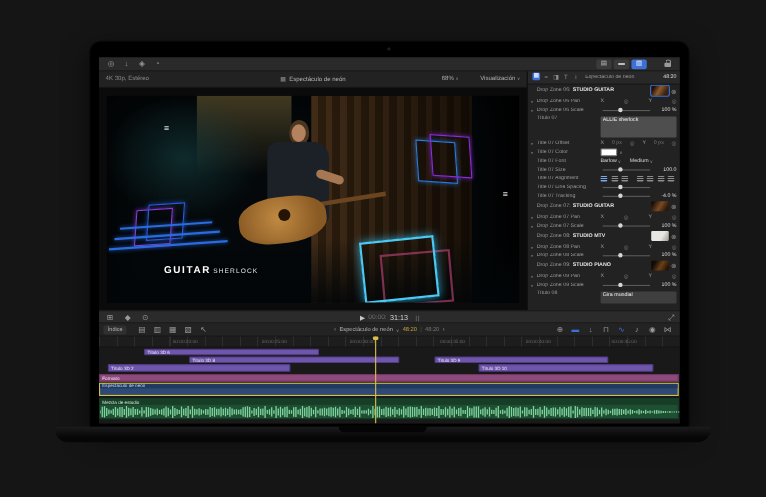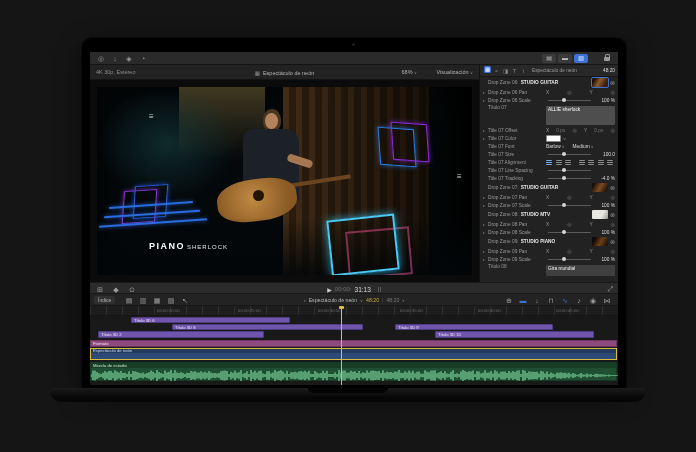--- a/index.html
+++ b/index.html
@@ -183,21 +183,21 @@
         <div class="neon sq-blue-r"></div>
         <div class="neon sq-purple-r"></div>
         <div class="neon sq-pink-c"></div>
         <div class="neon sq-cyan-c"></div>
         <div class="neon line-blue lb1"></div>
         <div class="neon line-blue lb2"></div>
         <div class="neon line-blue lb3"></div>
         <div class="v-menu vm1">≡</div>
         <div class="v-menu vm2">≡</div>
         <div id="lower-third">
-          <span id="lt-a">PIANO</span><span id="lt-b">SHERLOCK</span>
+          <span id="lt-a">GUITAR</span><span id="lt-b">SHERLOCK</span>
         </div>
       </div>
     </div>
 
     <div id="inspector">
       <div id="ihead">
         <span id="itabs" style="display:flex;gap:2px;">
             <span class="itab active">▦</span>
             <span class="itab">≈</span>
             <span class="itab">◨</span>

